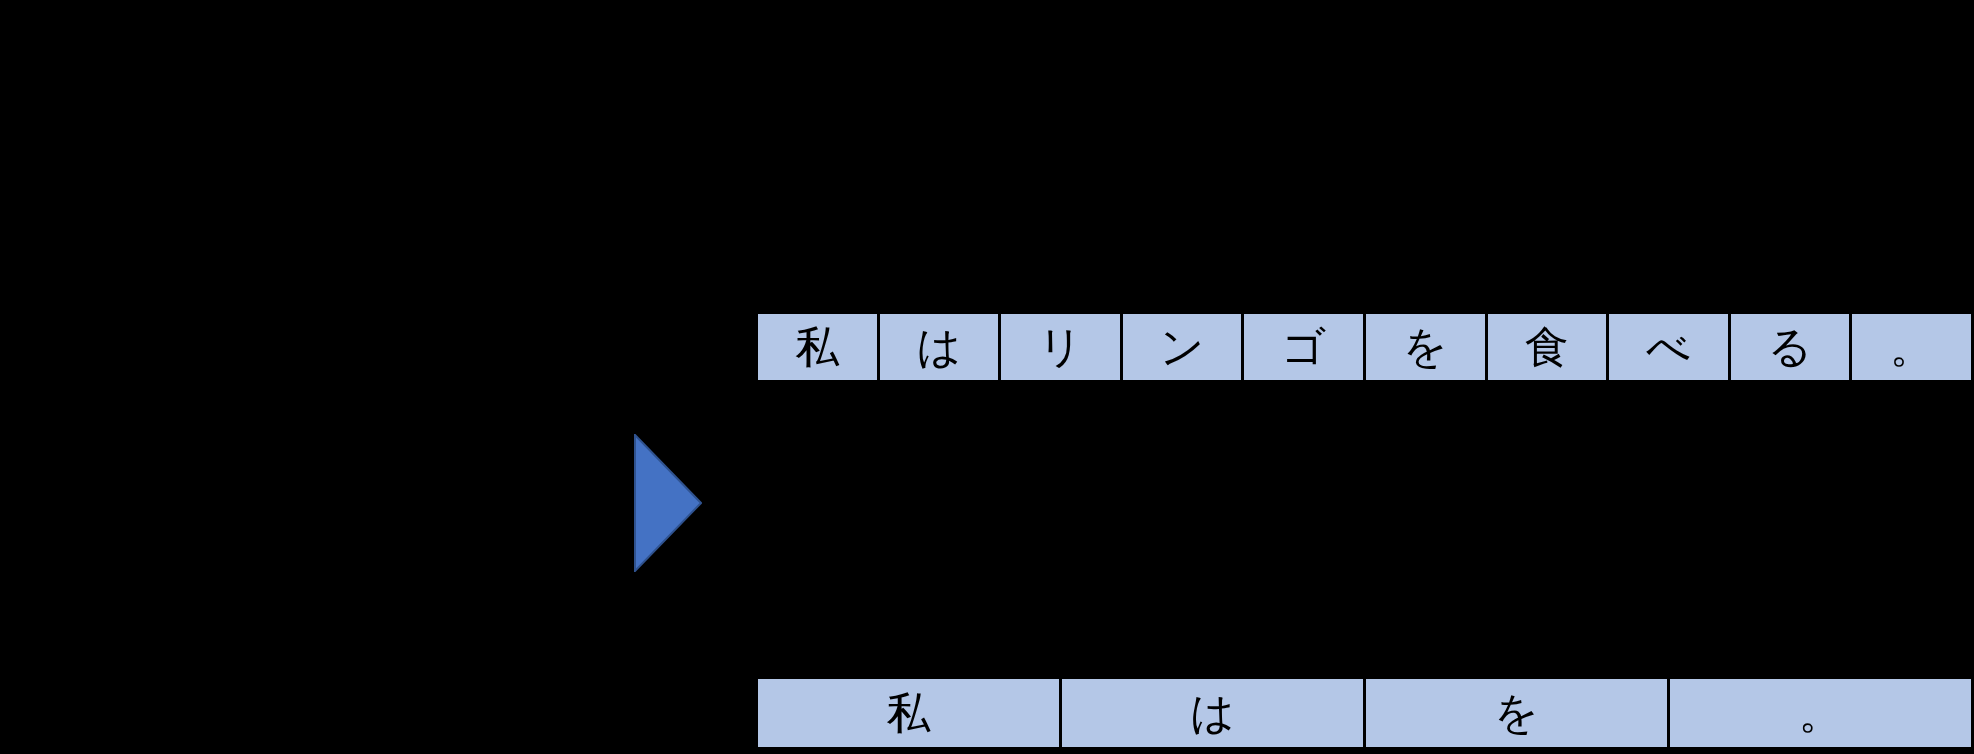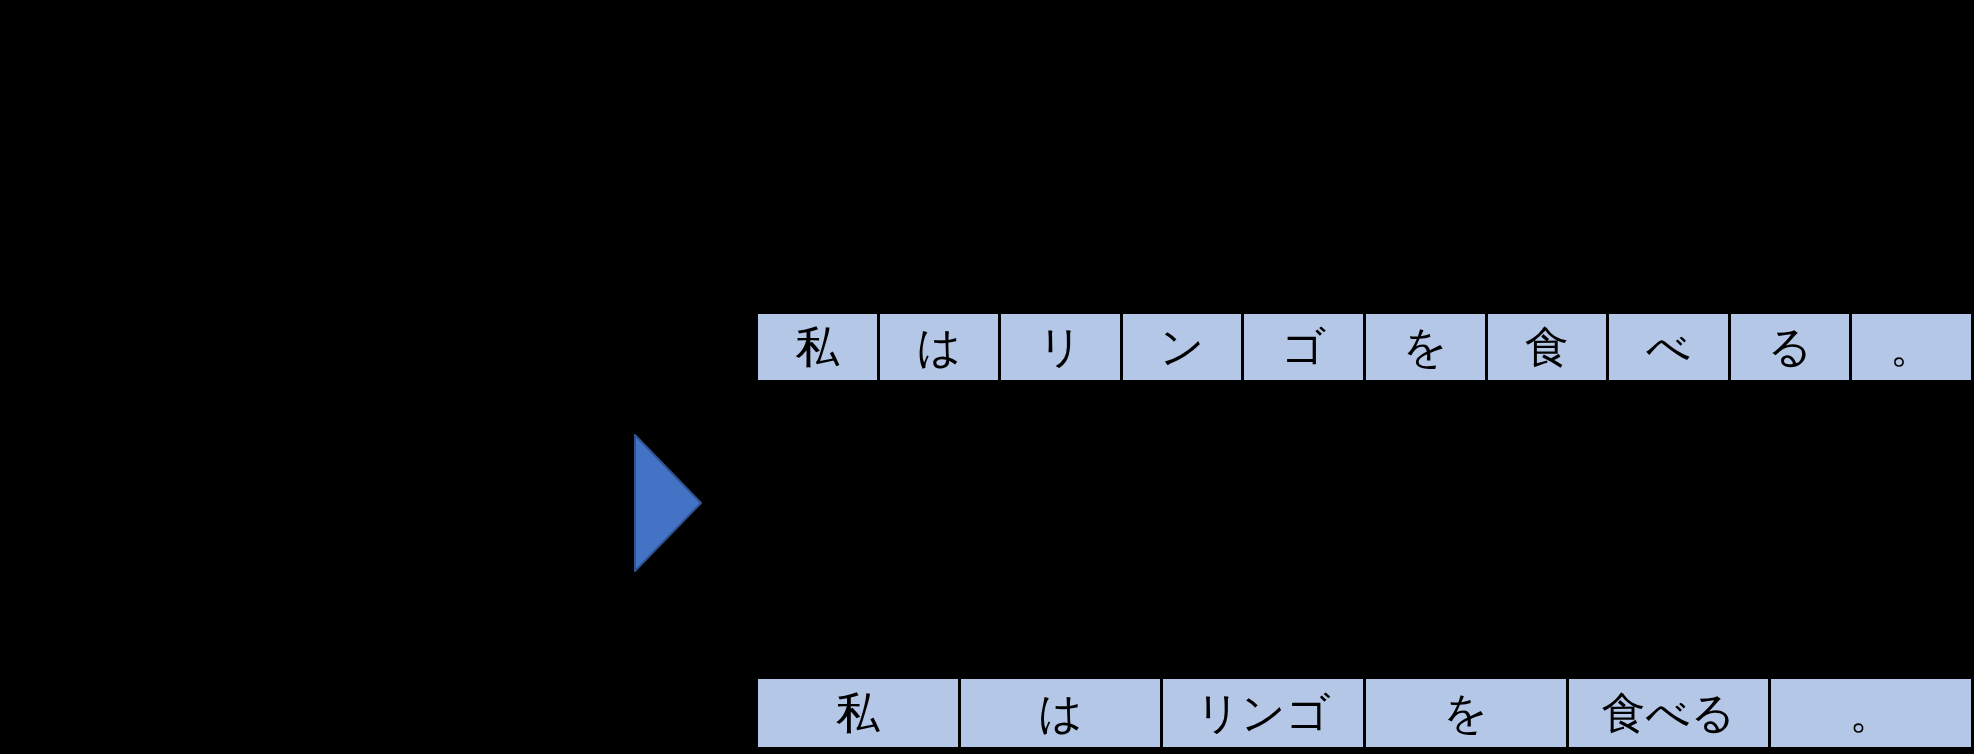--- a/index.html
+++ b/index.html
@@ -98,26 +98,20 @@
     </div>
 
   <div id="row-words" class="token-row">
       <div class="token-cell">
         <span>私</span>
       </div>
       <div class="token-cell">
         <span>は</span>
       </div>
       <div class="token-cell">
-        <span>リンゴ</span>
-      </div>
-      <div class="token-cell">
         <span>を</span>
-      </div>
-      <div class="token-cell">
-        <span>食べる</span>
       </div>
       <div class="token-cell">
         <span>。</span>
       </div>
     </div>
 
 </div>
 
 </body></html>

